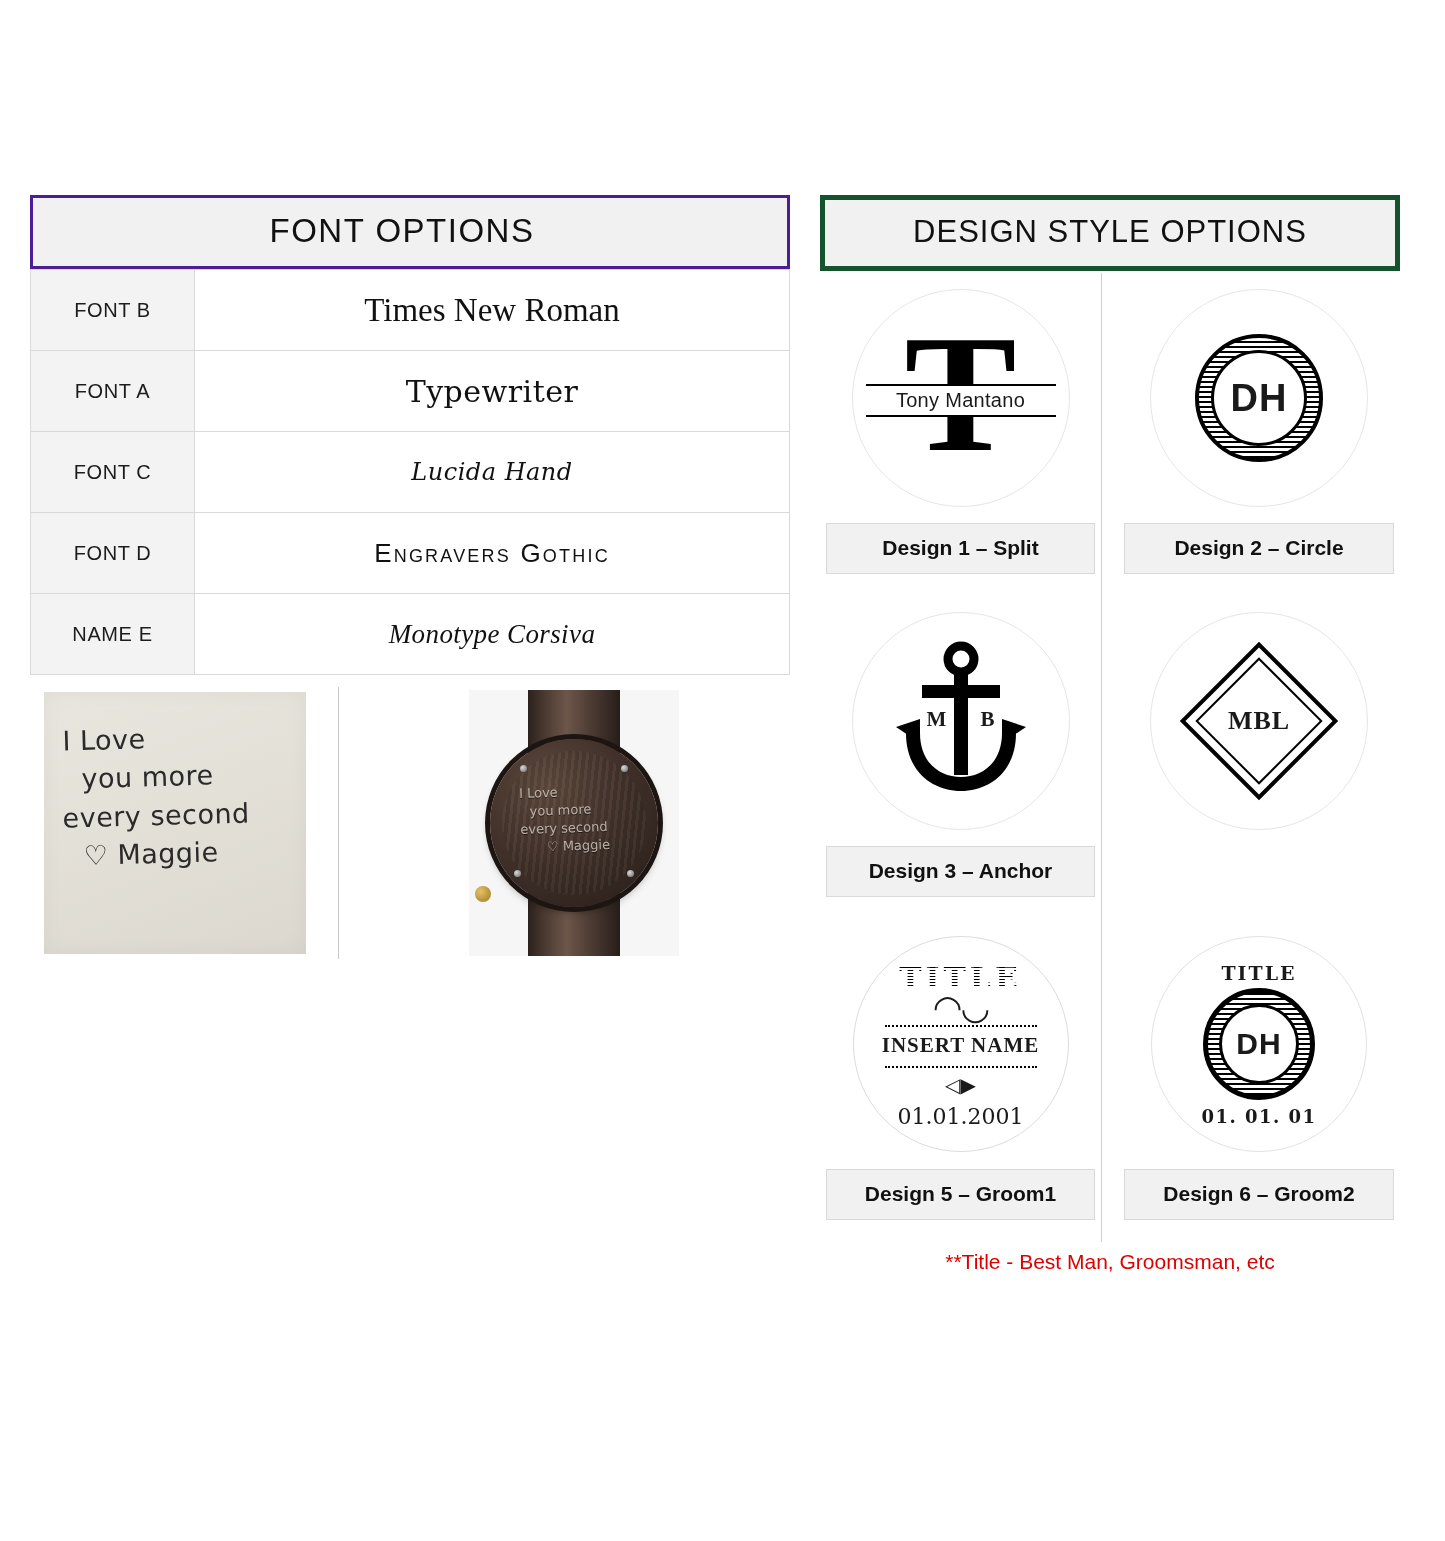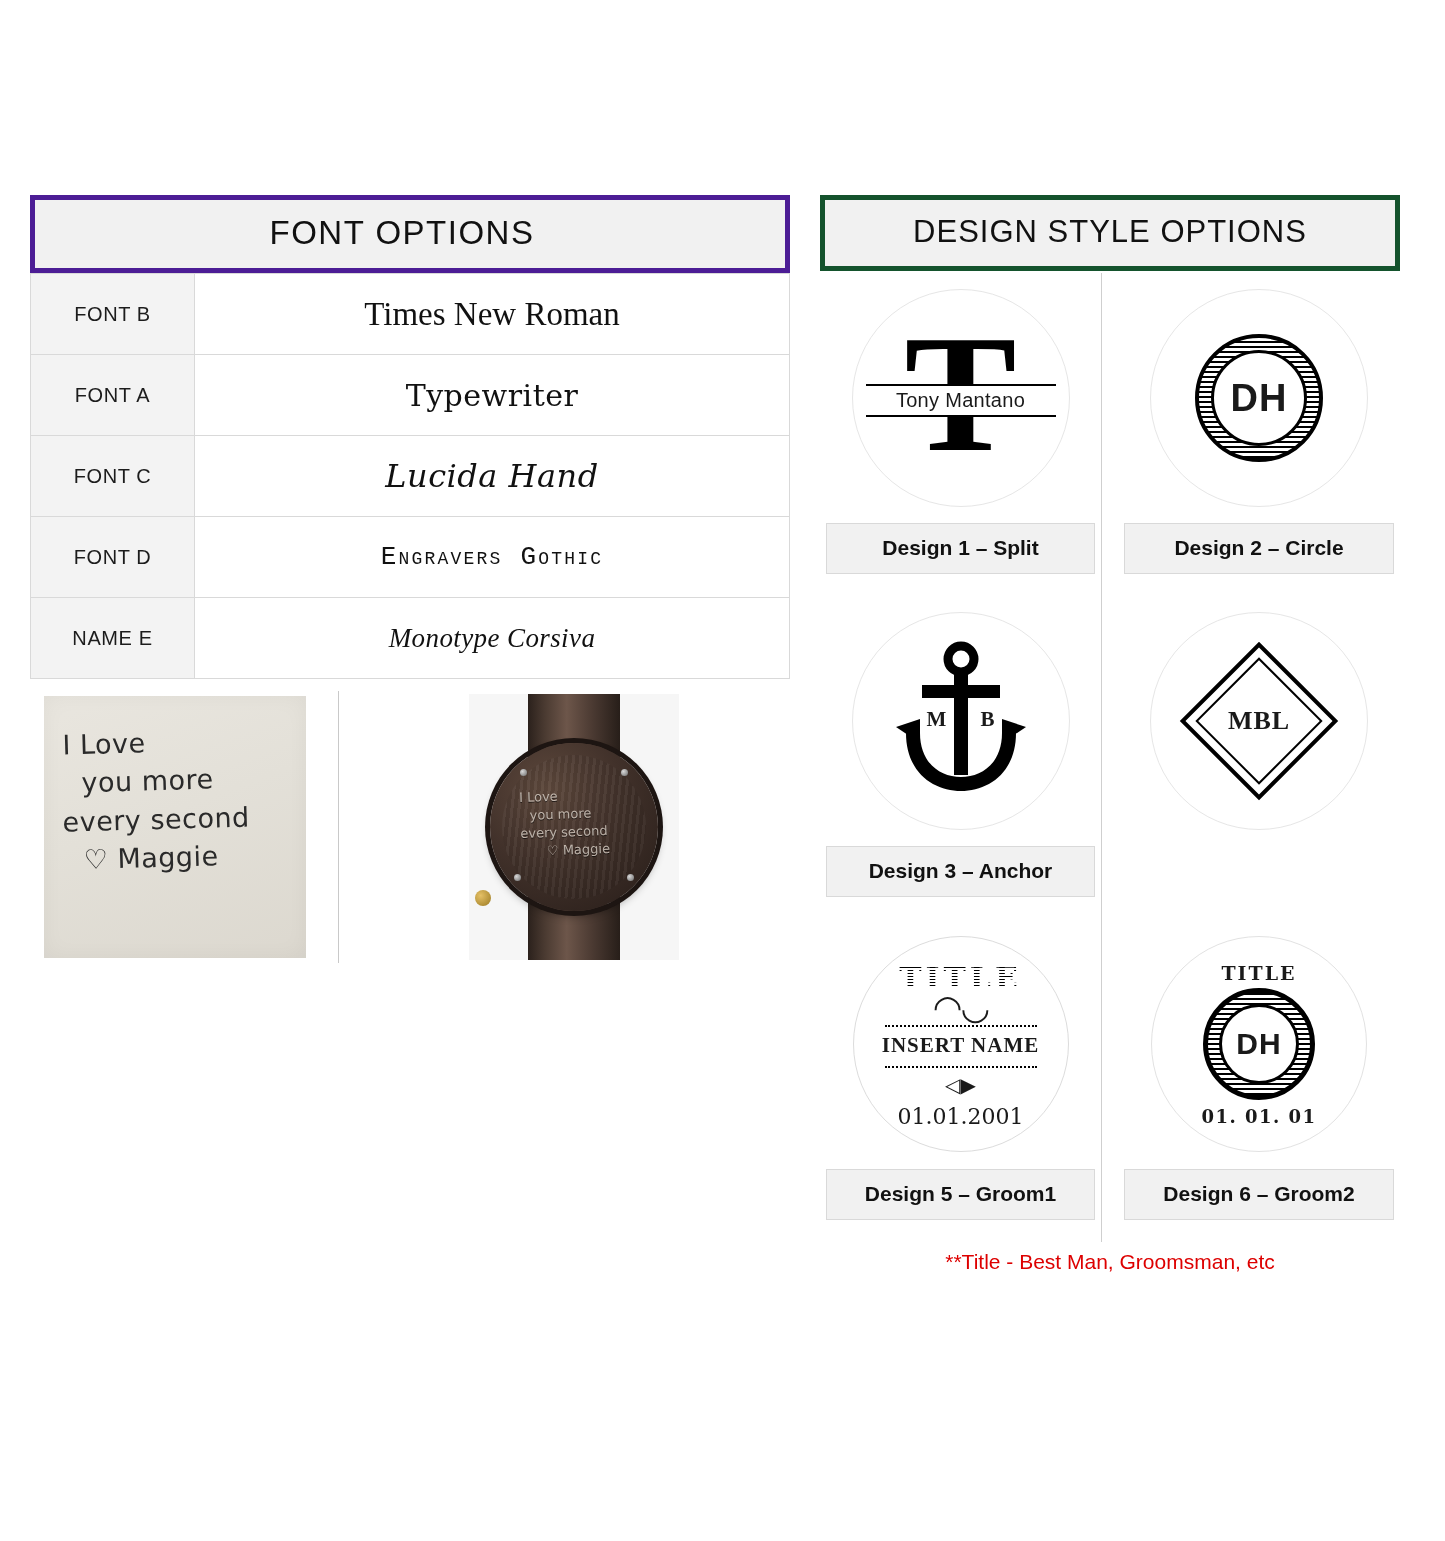--- a/index.html
+++ b/index.html
@@ -23,21 +23,21 @@
   
   .left-col {
     position: absolute;
     left: 30px;
     top: 195px;
     width: 760px;
   }
 
   .panel-header {
     background: #f1f1f1;
-    border: 5px solid #4c1d95;
+    border: 3px solid #4c1d95;
     text-align: center;
     font-size: 33px;
     letter-spacing: 1.5px;
     padding: 14px 16px 16px 0;
     font-weight: 400;
     color: #111;
   }
 
   .font-table {
     width: 100%;
@@ -59,22 +59,22 @@
     font-weight: 400;
   }
   .font-sample {
     text-align: center;
     background: #ffffff;
     color: #111;
   }
 
   .s-a { font-family: "DejaVu Serif", serif; font-size: 30px; letter-spacing: 0.5px; }
   .s-b { font-family: "Liberation Serif", serif; font-size: 33px; }
-  .s-c { font-family: "DejaVu Serif", serif; font-style: italic; font-size: 32px; letter-spacing: 0.5px; }
-  .s-d { font-family: Liberation Mono, monospace; font-size: 26px; font-variant: small-caps; letter-spacing: 2.2px; }
+  .s-c { font-family: "DejaVu Serif", serif; font-style: italic; font-size: 24px; letter-spacing: 0.5px; }
+  .s-d { font-family: Liberation Sans, sans-serif; font-size: 26px; font-variant: small-caps; letter-spacing: 2.2px; }
   .s-e { font-family: "Liberation Serif", serif; font-style: italic; font-size: 27px; letter-spacing: 0.4px; }
 
   .hand-header {
     margin-top: 74px;
     background: #f1f1f1;
     border: 1px solid #d9d9d9;
     text-align: center;
     font-size: 22px;
     font-weight: bold;
     padding: 12px 0 13px 0;

